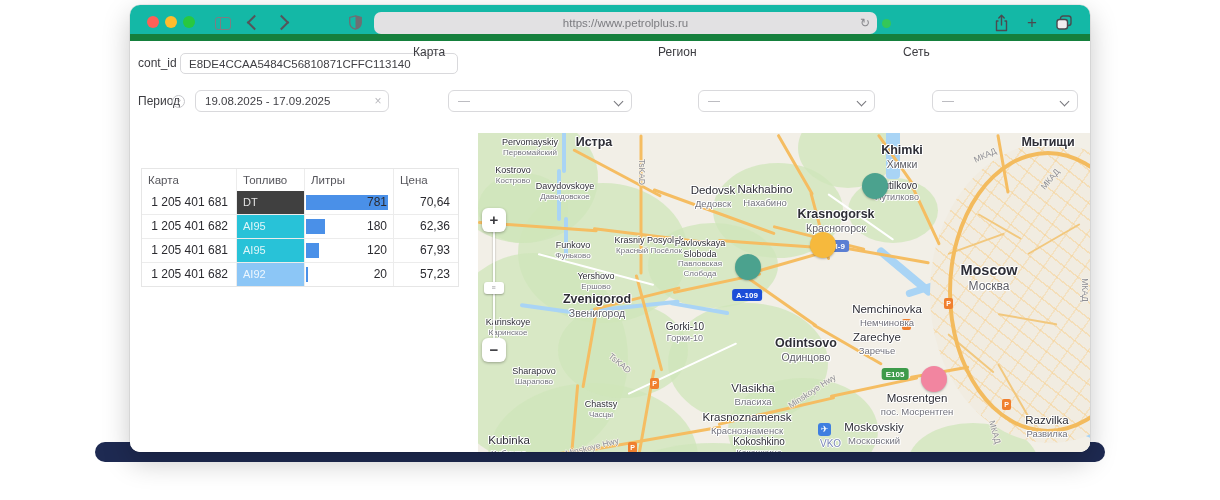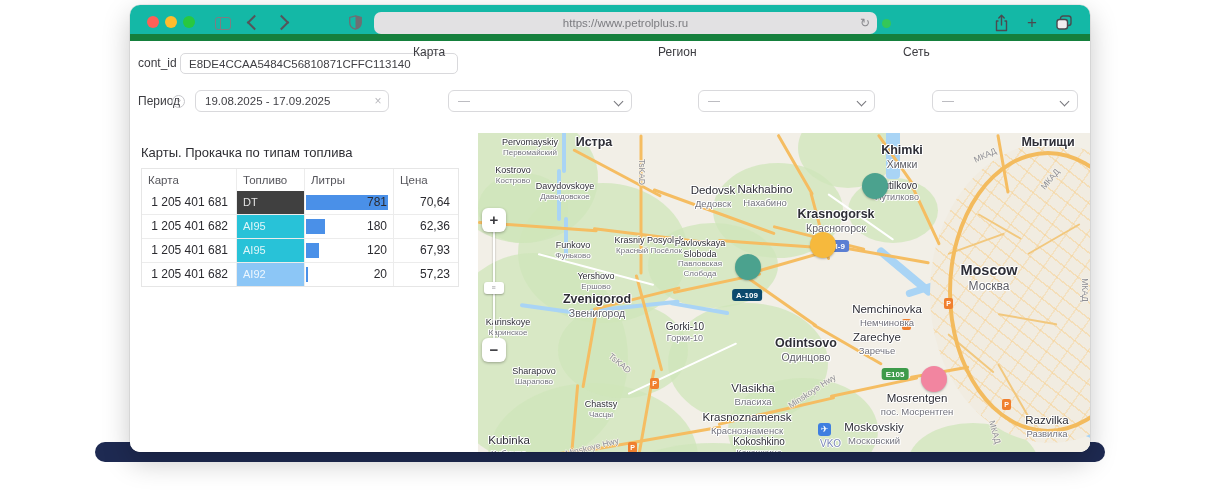--- a/index.html
+++ b/index.html
@@ -154,21 +154,20 @@
         <span class="val">—</span>
         <span class="chev"></span>
       </div>
 
       <span class="fld-label" id="network-label">Сеть</span>
       <div class="select" id="network-select">
         <span class="val">—</span>
         <span class="chev"></span>
       </div>
 
-      <div id="table-title">Карты. Прокачка по типам топлива</div>
       <div id="table">
         <div class="tr" id="t-head">
             <div class="th c0">Карта</div>
             <div class="th c1">Топливо</div>
             <div class="th c2">Литры</div>
             <div class="th c3">Цена</div>
           </div>
         <div id="t-body">
             <div class="tr">
               <div class="td card c0">1 205 401 681</div>
@@ -403,21 +402,21 @@
             </div>
             <div class="road-label" style="left: 507px; top: 22px; transform: translate(-50%, -50%) rotate(-25deg);">МКАД</div>
             <div class="road-label" style="left: 572px; top: 46px; transform: translate(-50%, -50%) rotate(-50deg);">МКАД</div>
             <div class="road-label" style="left: 517px; top: 299px; transform: translate(-50%, -50%) rotate(75deg);">МКАД</div>
             <div class="road-label" style="left: 607px; top: 157px; transform: translate(-50%, -50%) rotate(90deg);">МКАД</div>
             <div class="road-label" style="left: 164px; top: 39px; transform: translate(-50%, -50%) rotate(90deg);">TsKAD</div>
             <div class="road-label" style="left: 142px; top: 230px; transform: translate(-50%, -50%) rotate(40deg);">TsKAD</div>
             <div class="road-label" style="left: 334px; top: 258px; transform: translate(-50%, -50%) rotate(-33deg);">Minskoye Hwy</div>
             <div class="road-label" style="left: 114px; top: 314px; transform: translate(-50%, -50%) rotate(-14deg);">Minskoye Hwy</div>
             <div class="road-badge" style="left: 360px; top: 113px; background: rgb(91, 127, 211);">М-9</div>
-            <div class="road-badge" style="left: 269px; top: 162px; background: #0c4a6e;">А-109</div>
+            <div class="road-badge" style="left: 269px; top: 162px; background: #1d4ed8;">А-109</div>
             <div class="road-badge" style="left: 417px; top: 241px; background: rgb(61, 155, 74);">E105</div>
             <div class="rail-badge" style="left: 466px; top: 165px; background: rgb(240, 127, 46);">Р</div>
             <div class="rail-badge" style="left: 424px; top: 186px; background: rgb(240, 127, 46);">Р</div>
             <div class="rail-badge" style="left: 172px; top: 245px; background: rgb(240, 127, 46);">Р</div>
             <div class="rail-badge" style="left: 150px; top: 309px; background: rgb(240, 127, 46);">Р</div>
             <div class="rail-badge" style="left: 524px; top: 266px; background: rgb(240, 127, 46);">Р</div>
             <div id="airport-badge" style="left: 340px; top: 290px; background: rgb(63, 127, 224);">✈</div>
             <div id="airport-code" style="left: 342px; top: 305px;">VKO</div>
             <div class="marker" style="left: 397px; top: 53px; background: rgb(75, 162, 142);"></div>
             <div class="marker" style="left: 345px; top: 112px; background: rgb(246, 185, 61);"></div>

